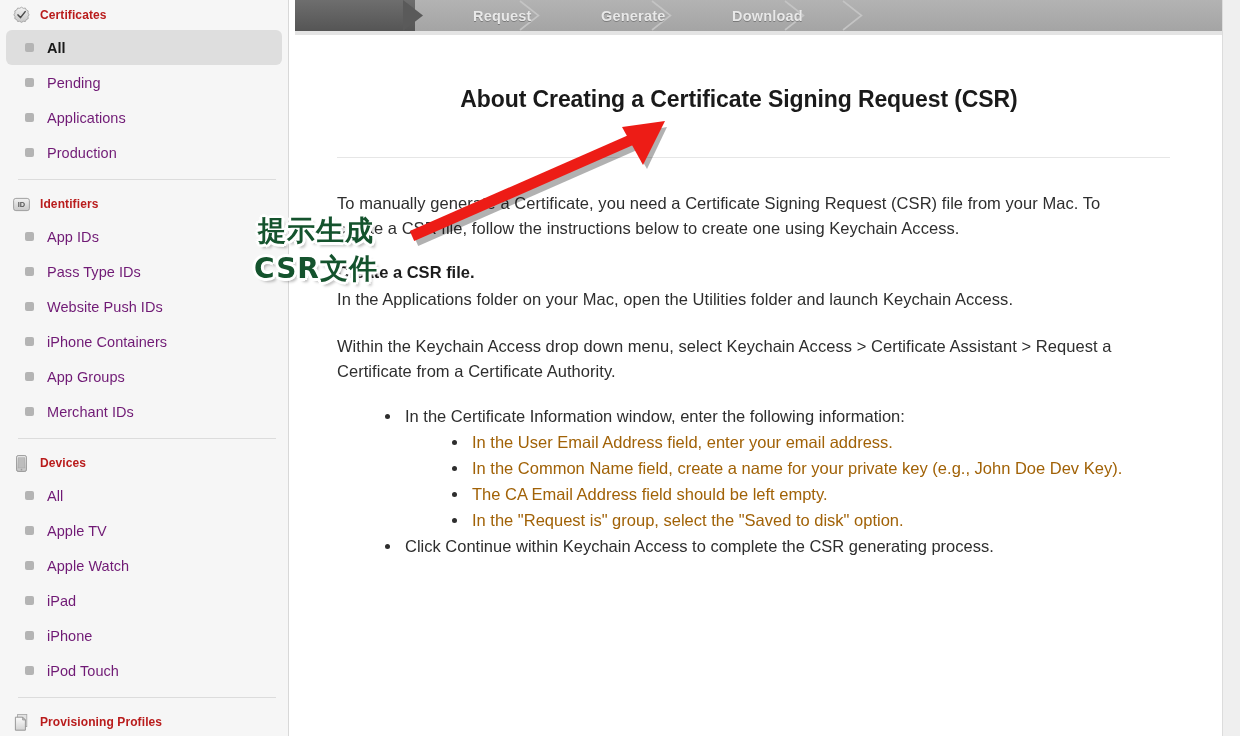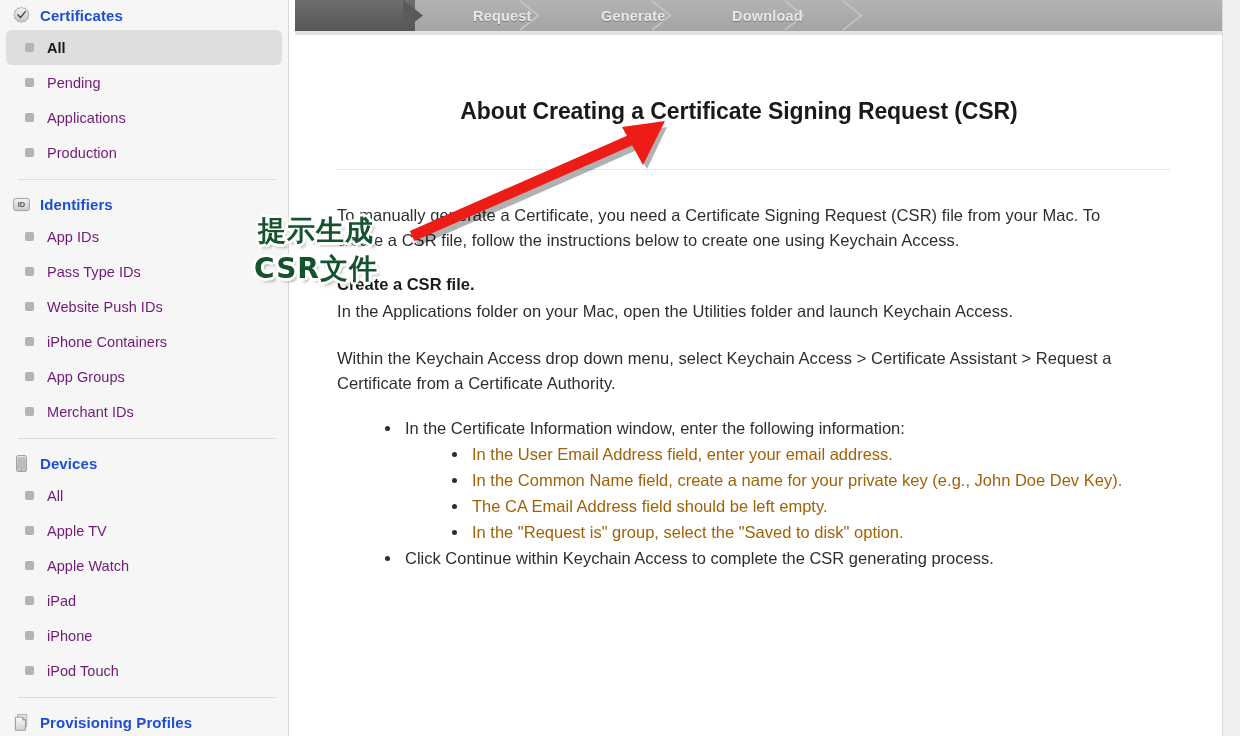--- a/index.html
+++ b/index.html
@@ -40,23 +40,23 @@
 
   .sb-header {
     display: flex;
     align-items: center;
     height: 30px;
     padding-left: 12px;
     box-sizing: border-box;
   }
 
   .sb-header-label {
-    font-size: 15px;
+    font-size: 12px;
     font-weight: bold;
-    color: #1d4ed8;
+    color: #b91c1c;
     letter-spacing: 0.1px;
     margin-left: 9px;
   }
 
   .sb-icon {
     width: 19px;
     height: 19px;
     flex: 0 0 19px;
     display: block;
   }
@@ -200,21 +200,21 @@
     top: 35px;
     width: 840px;
   }
 
   #page-title {
     text-align: center;
     font-size: 23px;
     font-weight: bold;
     color: #1a1a1a;
     letter-spacing: -0.1px;
-    margin: 12px;
+    margin: 0;
     padding-top: 51px;
     padding-right: 36px;
     line-height: 1.2;
   }
 
   #title-rule {
     margin-top: 43px;
     margin-right: 7px;
     height: 1px;
     background: #e6e6e6;

